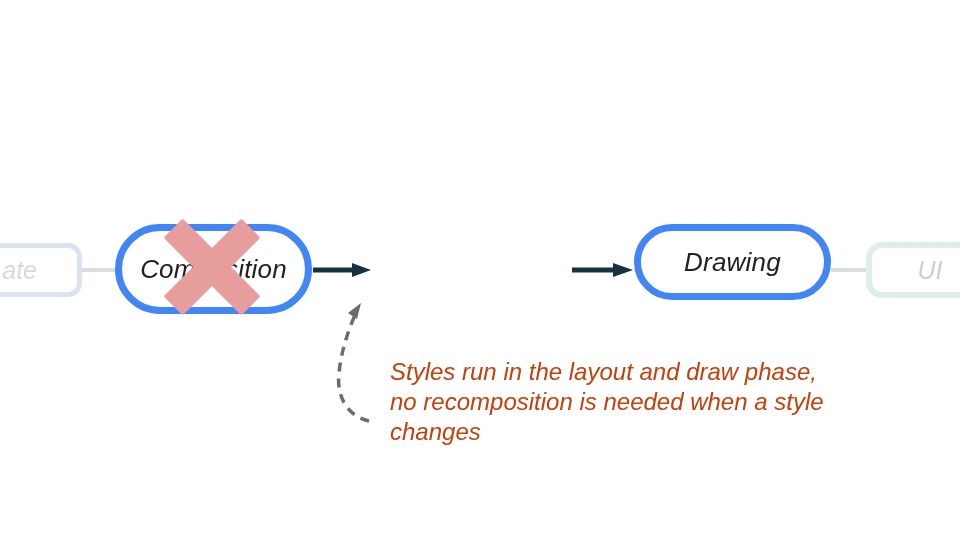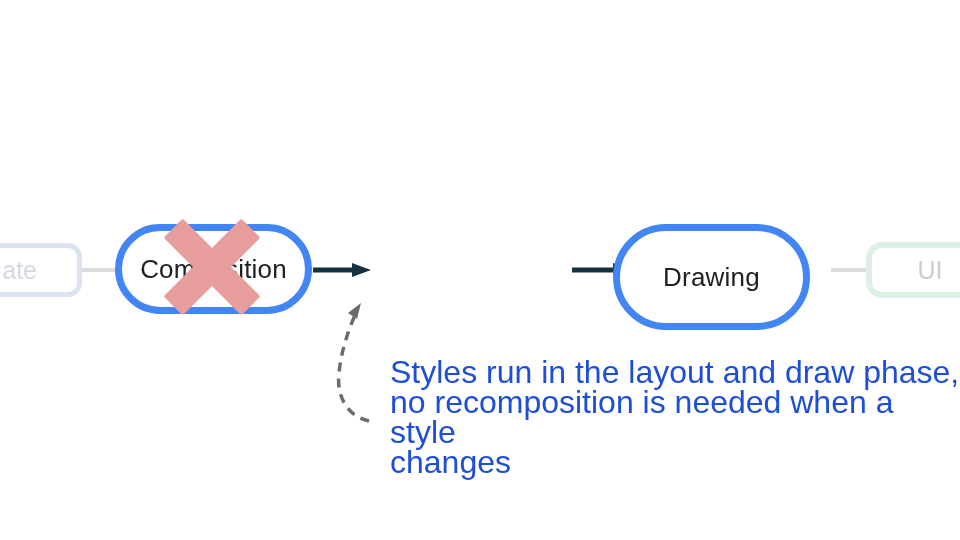--- a/index.html
+++ b/index.html
@@ -1,44 +1,44 @@
 <!DOCTYPE html>
 <html><head>
 <meta charset="utf-8">
 <style>
   * { margin: 0; padding: 0; box-sizing: border-box; }
   html, body { width: 960px; height: 540px; background: #ffffff; overflow: hidden;
     font-family: "Liberation Sans", "DejaVu Sans", sans-serif; }
-  .stage { position: relative; width: 960px; height: 540px; background: #ffffff; overflow: hidden; }
+  .stage { position: relative; width: 960px; height: 540px; background: #ffffff; overflow: hidden; font-style: italic; }
 
   .arrow-layer { position: absolute; left: 0; top: 0; width: 960px; height: 540px; z-index: 1; pointer-events: none; }
 
   .node { position: absolute; display: flex; align-items: center; justify-content: center;
     background: #ffffff; color: #202124; }
 
   .node-main { border: 7px solid #4285F4; border-radius: 60px; font-size: 26px; letter-spacing: 0.2px; z-index: 2; }
   .node-composition { left: 115px; top: 224px; width: 197px; height: 90px; }
   .node-layout      { left: 373px; top: 224px; width: 199px; height: 93px; }
-  .node-drawing     { left: 613px; top: 224px; width: 197px; height: 106px; }
+  .node-drawing     { left: 634px; top: 224px; width: 197px; height: 76px; }
 
   .node-side { font-size: 25px; z-index: 2; }
   .node-state { left: -72px; top: 243px; width: 154px; height: 54px;
     border: 5px solid #DBE3F2; border-radius: 14px; color: #D4D9DF;
     justify-content: flex-end; padding-right: 40px; }
   .node-ui { left: 866px; top: 242px; width: 128px; height: 56px;
     border: 6px solid #DDF0E4; border-radius: 16px; color: #C9CED3; }
 
   .cross { position: absolute; left: 171px; top: 225px; width: 82px; height: 84px; z-index: 3; }
   .cross .bar { position: absolute; left: 50%; top: 50%; width: 110px; height: 27px;
     background: #E89D9D; border-radius: 2px; }
   .cross .bar-1 { transform: translate(-50%,-50%) rotate(45deg); }
   .cross .bar-2 { transform: translate(-50%,-50%) rotate(-45deg); }
 
   .caption { position: absolute; left: 390px; top: 357px; z-index: 2;
-    font-size: 32px; line-height: 30px; color: #1d4ed8; white-space: pre-line; }
+    font-size: 24px; line-height: 30px; color: #c2410c; white-space: pre-line; }
 </style>
 </head>
 <body>
 
 <div class="stage">
 
   <svg class="arrow-layer" width="960" height="540" viewBox="0 0 960 540" xmlns="http://www.w3.org/2000/svg">
 
     <line x1="80" y1="270" x2="118" y2="270" stroke="#D9DDE0" stroke-width="4"></line>
 

